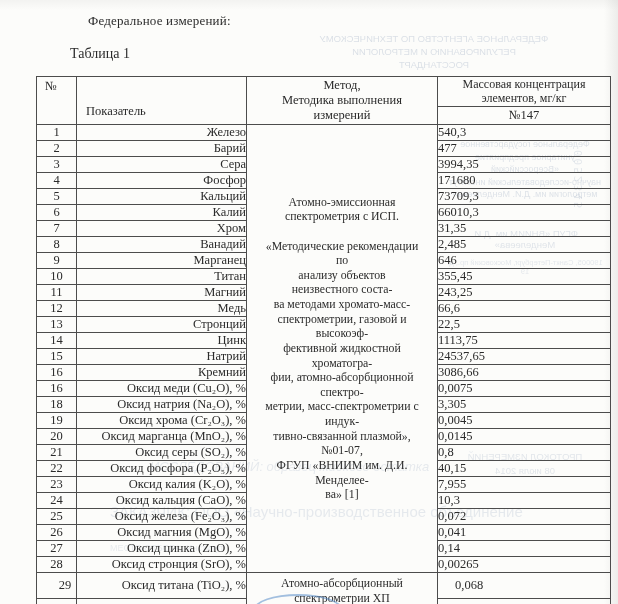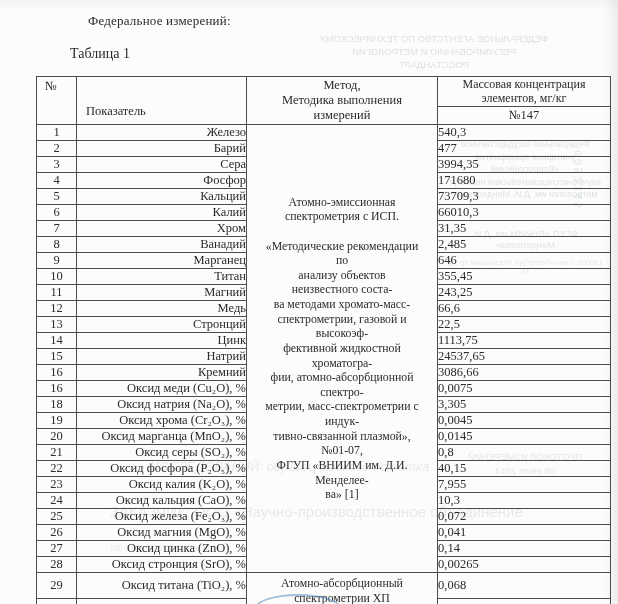--- a/index.html
+++ b/index.html
@@ -37,21 +37,21 @@
     overflow: hidden;
   }
   .h-row1 td { height: 27px; }
   .h-row2 td { height: 17px; text-align: center; }
   .h-num   { vertical-align: top; text-align: left; padding: 2px 0 0 8px !important; }
   .h-ind   { vertical-align: bottom; text-align: left; padding: 0 0 5px 9px !important; margin-left: 6px; }
   .h-method{ vertical-align: middle; text-align: center; white-space: pre-line; line-height: 1.2; }
   .h-conc  { vertical-align: middle; text-align: center; white-space: pre-line; font-size: 12px !important; line-height: 1.2; }
   .h-sample{ vertical-align: middle; text-align: center; }
   tr.body-row td { height: 14px; }
-  tr.tall-row td { height: 25px; }
+  tr.tall-row td { height: 25px; padding-left: 17px; }
   td.num { text-align: center; }
   td.ind { text-align: right; padding-left: 9px !important; }
   td.val { text-align: left; }
   td.method {
     text-align: center; vertical-align: middle;
     white-space: pre-line; line-height: 1.24;
     font-size: 11.8px !important;
     padding: 0 17px !important;
   }
   

